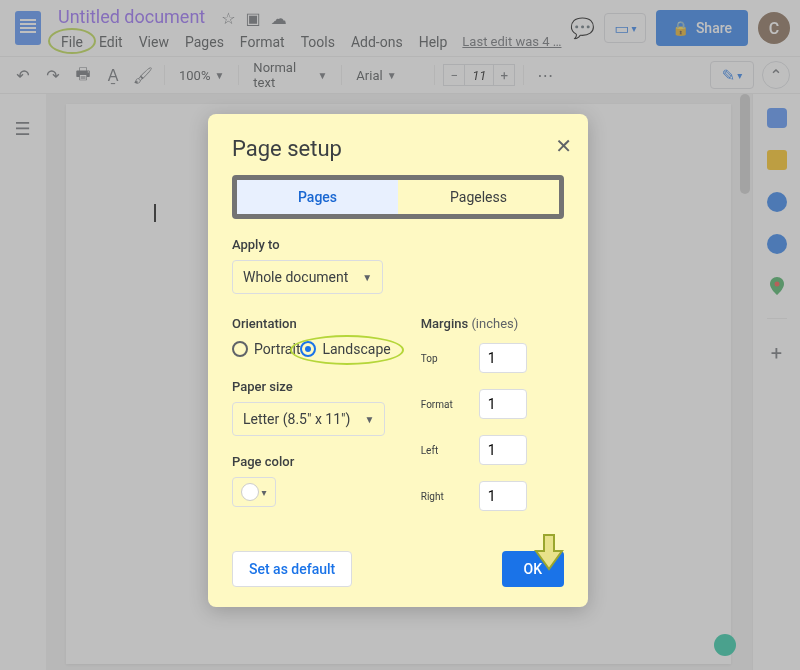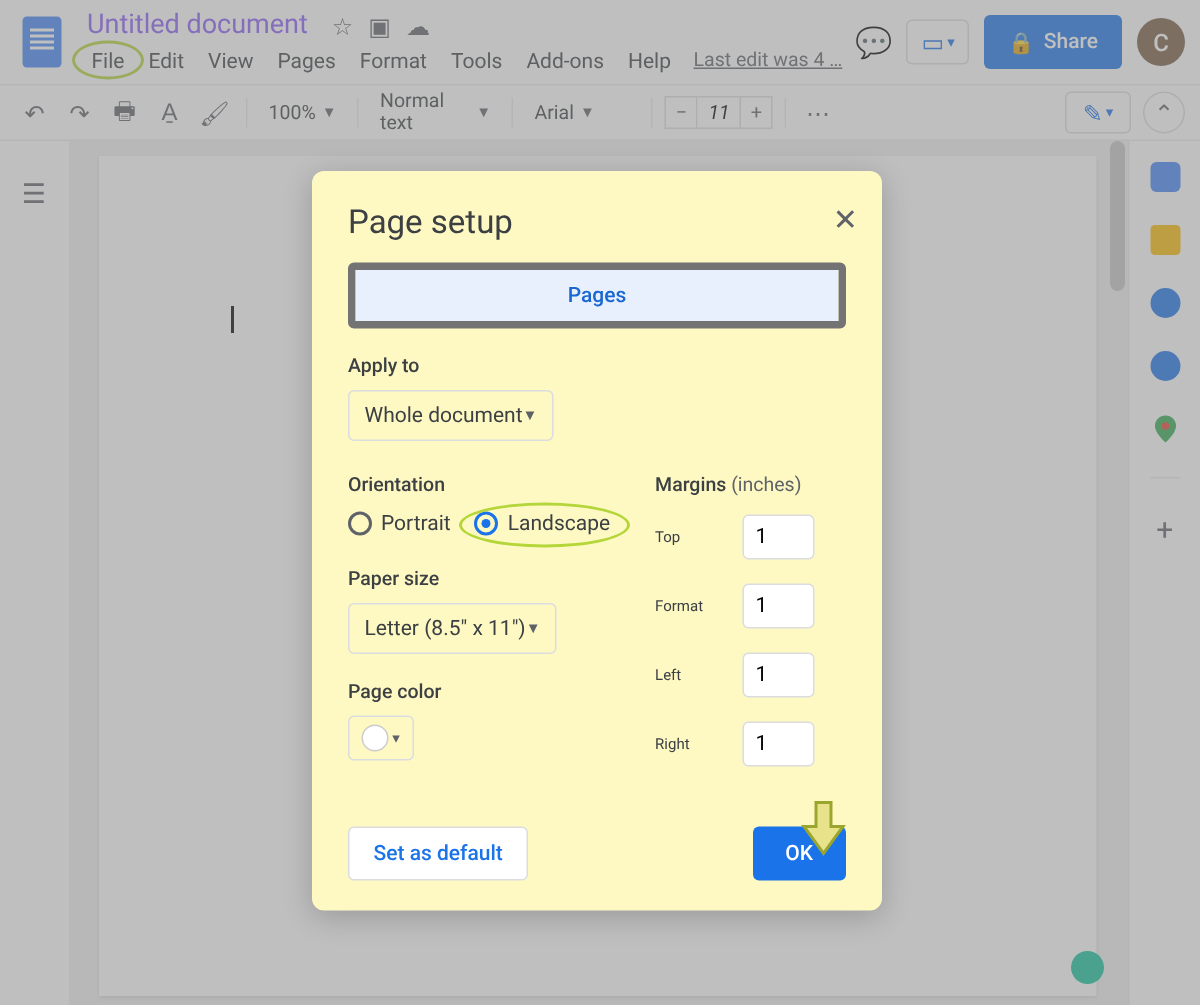--- a/index.html
+++ b/index.html
@@ -54,25 +54,25 @@
   
   .dialog { position:absolute; left:208px; top:114px; width:380px; background:#fef9c3; border-radius:8px; box-shadow: 0 4px 20px rgba(0,0,0,0.2); padding: 22px 24px 20px 24px; }
   .dialog-title { font-size: 22px; color:#3c4043; }
   .dialog-close { position:absolute; right:16px; top:20px; font-size:20px; color:#5f6368; cursor:pointer; background:none; border:none;}
   .tabs { display:flex; margin-top:14px; border:5px solid #737373; border-radius:4px; overflow:hidden;}
   .tab { flex:1; height:34px; display:flex; align-items:center; justify-content:center; font-size:14px; cursor:pointer;}
   .tab.active { background:#e8f0fe; color:#1967d2; font-weight:500;}
   .tab.inactive { color:#3c4043; }
   .section-label { font-size:13px; color:#3c4043; font-weight:500; margin-top:18px;}
   .section-label .unit { color:#5f6368; font-weight:400;}
-  .select-box { margin-top:8px; border:1px solid #dadce0; border-radius:4px; height:34px; display:inline-flex; align-items:center; padding:0 10px; gap:0; font-size:14px; color:#3c4043; cursor:pointer;}
+  .select-box { margin-top:8px; border:1px solid #dadce0; border-radius:4px; height:34px; display:inline-flex; align-items:center; padding:0 10px; gap:14px; font-size:14px; color:#3c4043; cursor:pointer;}
   .select-box .caret { font-size:10px; color:#5f6368;}
   .two-col { display:flex; gap:30px; margin-top:4px;}
   .col { flex:1; }
-  .radio-row { margin-top:10px; display:flex; gap:16px; }
+  .radio-row { margin-top:10px; display:flex; }
   .radio-opt { display:flex; align-items:center; gap:6px; font-size:14px; color:#3c4043; position:relative; cursor:pointer;}
   .radio-circle { width:16px; height:16px; border-radius:50%; border:2px solid #5f6368; display:inline-block; position:relative;}
   .radio-opt.selected .radio-circle { border-color:#1a73e8;}
   .radio-opt.selected .radio-circle::after { content:""; position:absolute; inset:3px; background:#1a73e8; border-radius:50%;}
   .landscape-highlight::after { content:""; position:absolute; left:-10px; top:-6px; width:110px; height:26px; border:2px solid #b5d63a; border-radius:50%; pointer-events:none;}
   .margin-grid { display:grid; grid-template-columns: 58px 48px; row-gap:16px; align-items:center; margin-top:12px;}
   .margin-grid label { font-size:10px; color:#3c4043;}
   .margin-grid input { width:48px; height:30px; border:1px solid #dadce0; border-radius:4px; text-align:left; padding:0 8px; font-size:14px;}
   .color-swatch { margin-top:8px; width:44px; height:30px; border:1px solid #dadce0; border-radius:4px; display:flex; align-items:center; justify-content:center; gap:2px; cursor:pointer;}
   .color-swatch .circ { width:18px; height:18px; border-radius:50%; border:1px solid #ccc; background:#fff;}
@@ -193,20 +193,21 @@
 <div class="grammarly"></div>
 
 <div class="overlay"></div>
 
 <div class="dialog">
   <div class="dialog-title">Page setup</div>
   <button class="dialog-close">✕</button>
   
   <div class="tabs">
     <div class="tab active">Pages</div>
+    <div class="tab inactive">Pageless</div>
   </div>
   
   <div class="section-label">Apply to</div>
   <div class="select-box">
     <span>Whole document</span>
     <span class="caret">▼</span>
   </div>
   
   <div class="two-col">
     <div class="col">

